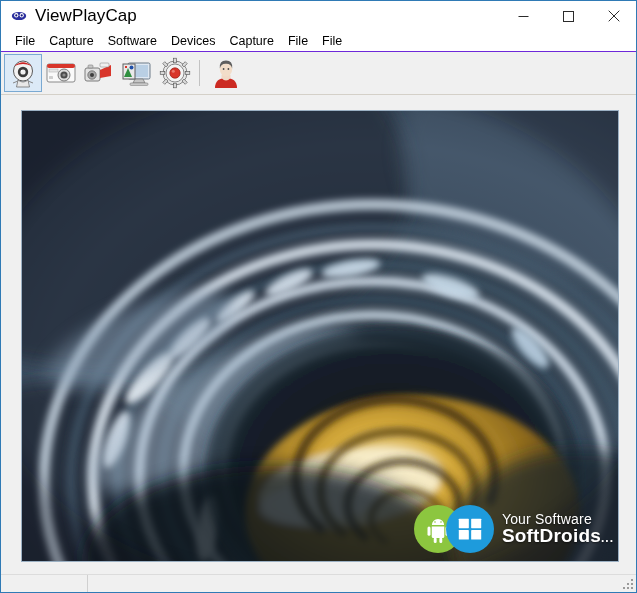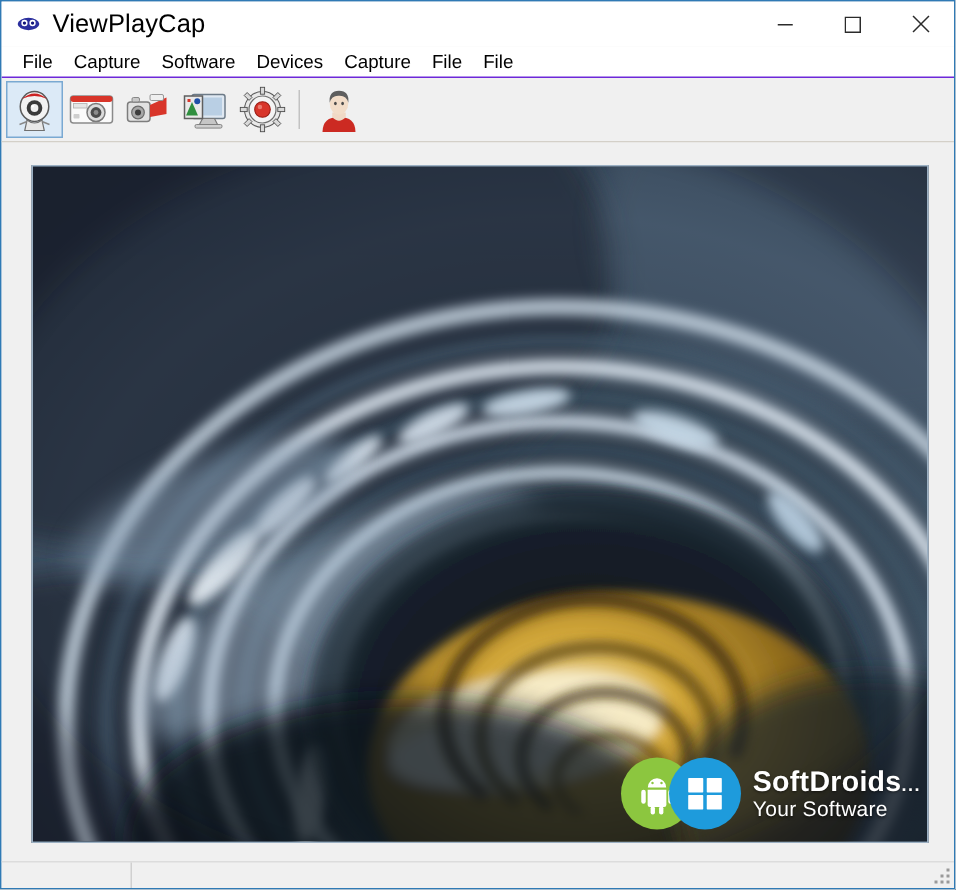--- a/index.html
+++ b/index.html
@@ -453,24 +453,24 @@
           <svg width="28" height="28" viewBox="0 0 24 24">
             <g fill="#ffffff">
               <rect x="2.4" y="3.2" width="8.6" height="8.2" rx="0.4"></rect>
               <rect x="13" y="3.2" width="8.6" height="8.2" rx="0.4"></rect>
               <rect x="2.4" y="12.9" width="8.6" height="8.2" rx="0.4"></rect>
               <rect x="13" y="12.9" width="8.6" height="8.2" rx="0.4"></rect>
             </g>
           </svg>
         </div>
         <div id="wm-text">
+          <div id="wm-line1">Your Software</div>
           <div id="wm-line2">
             <span>SoftDroids</span><span class="dots">...</span>
           </div>
-          <div id="wm-line1">Your Software</div>
         </div>
       </div>
     </div>
   </div>
 
   <div id="status-bar">
     <div class="status-pane" id="status-pane-1"></div>
     <div class="status-pane" id="status-pane-2"></div>
     <svg id="resize-grip" viewBox="0 0 13 13">
       <g fill="#9a9a9a">

